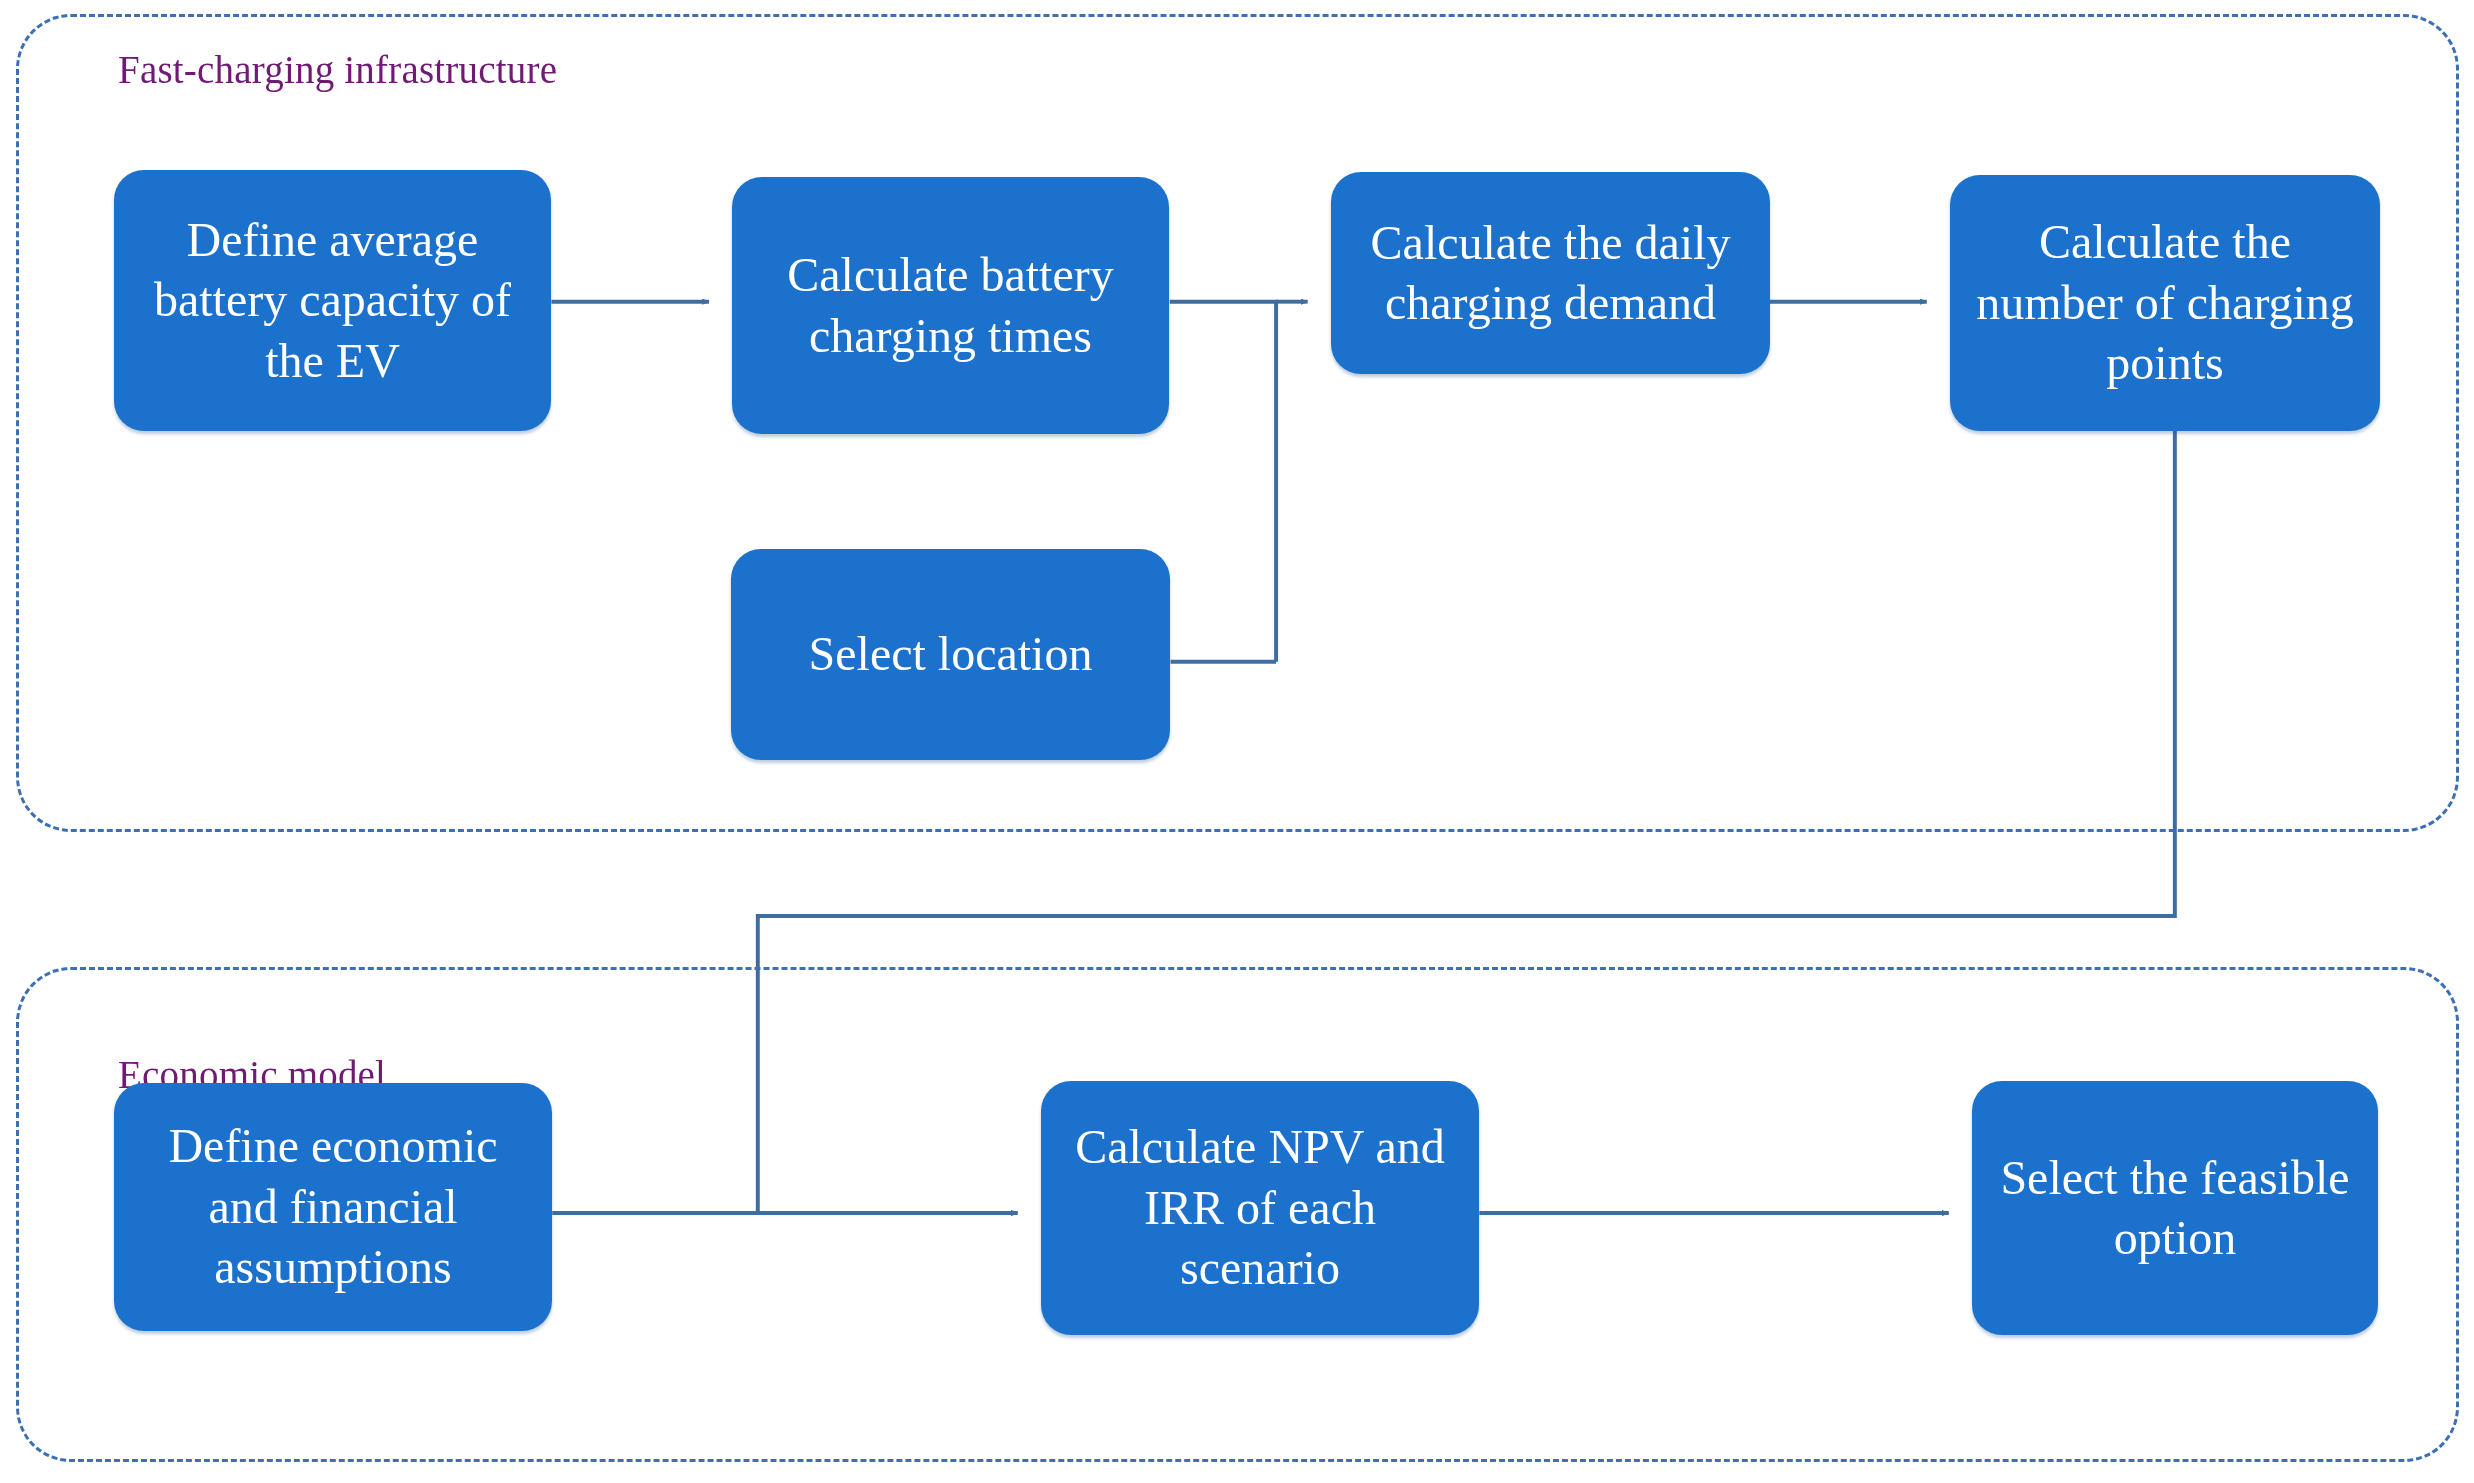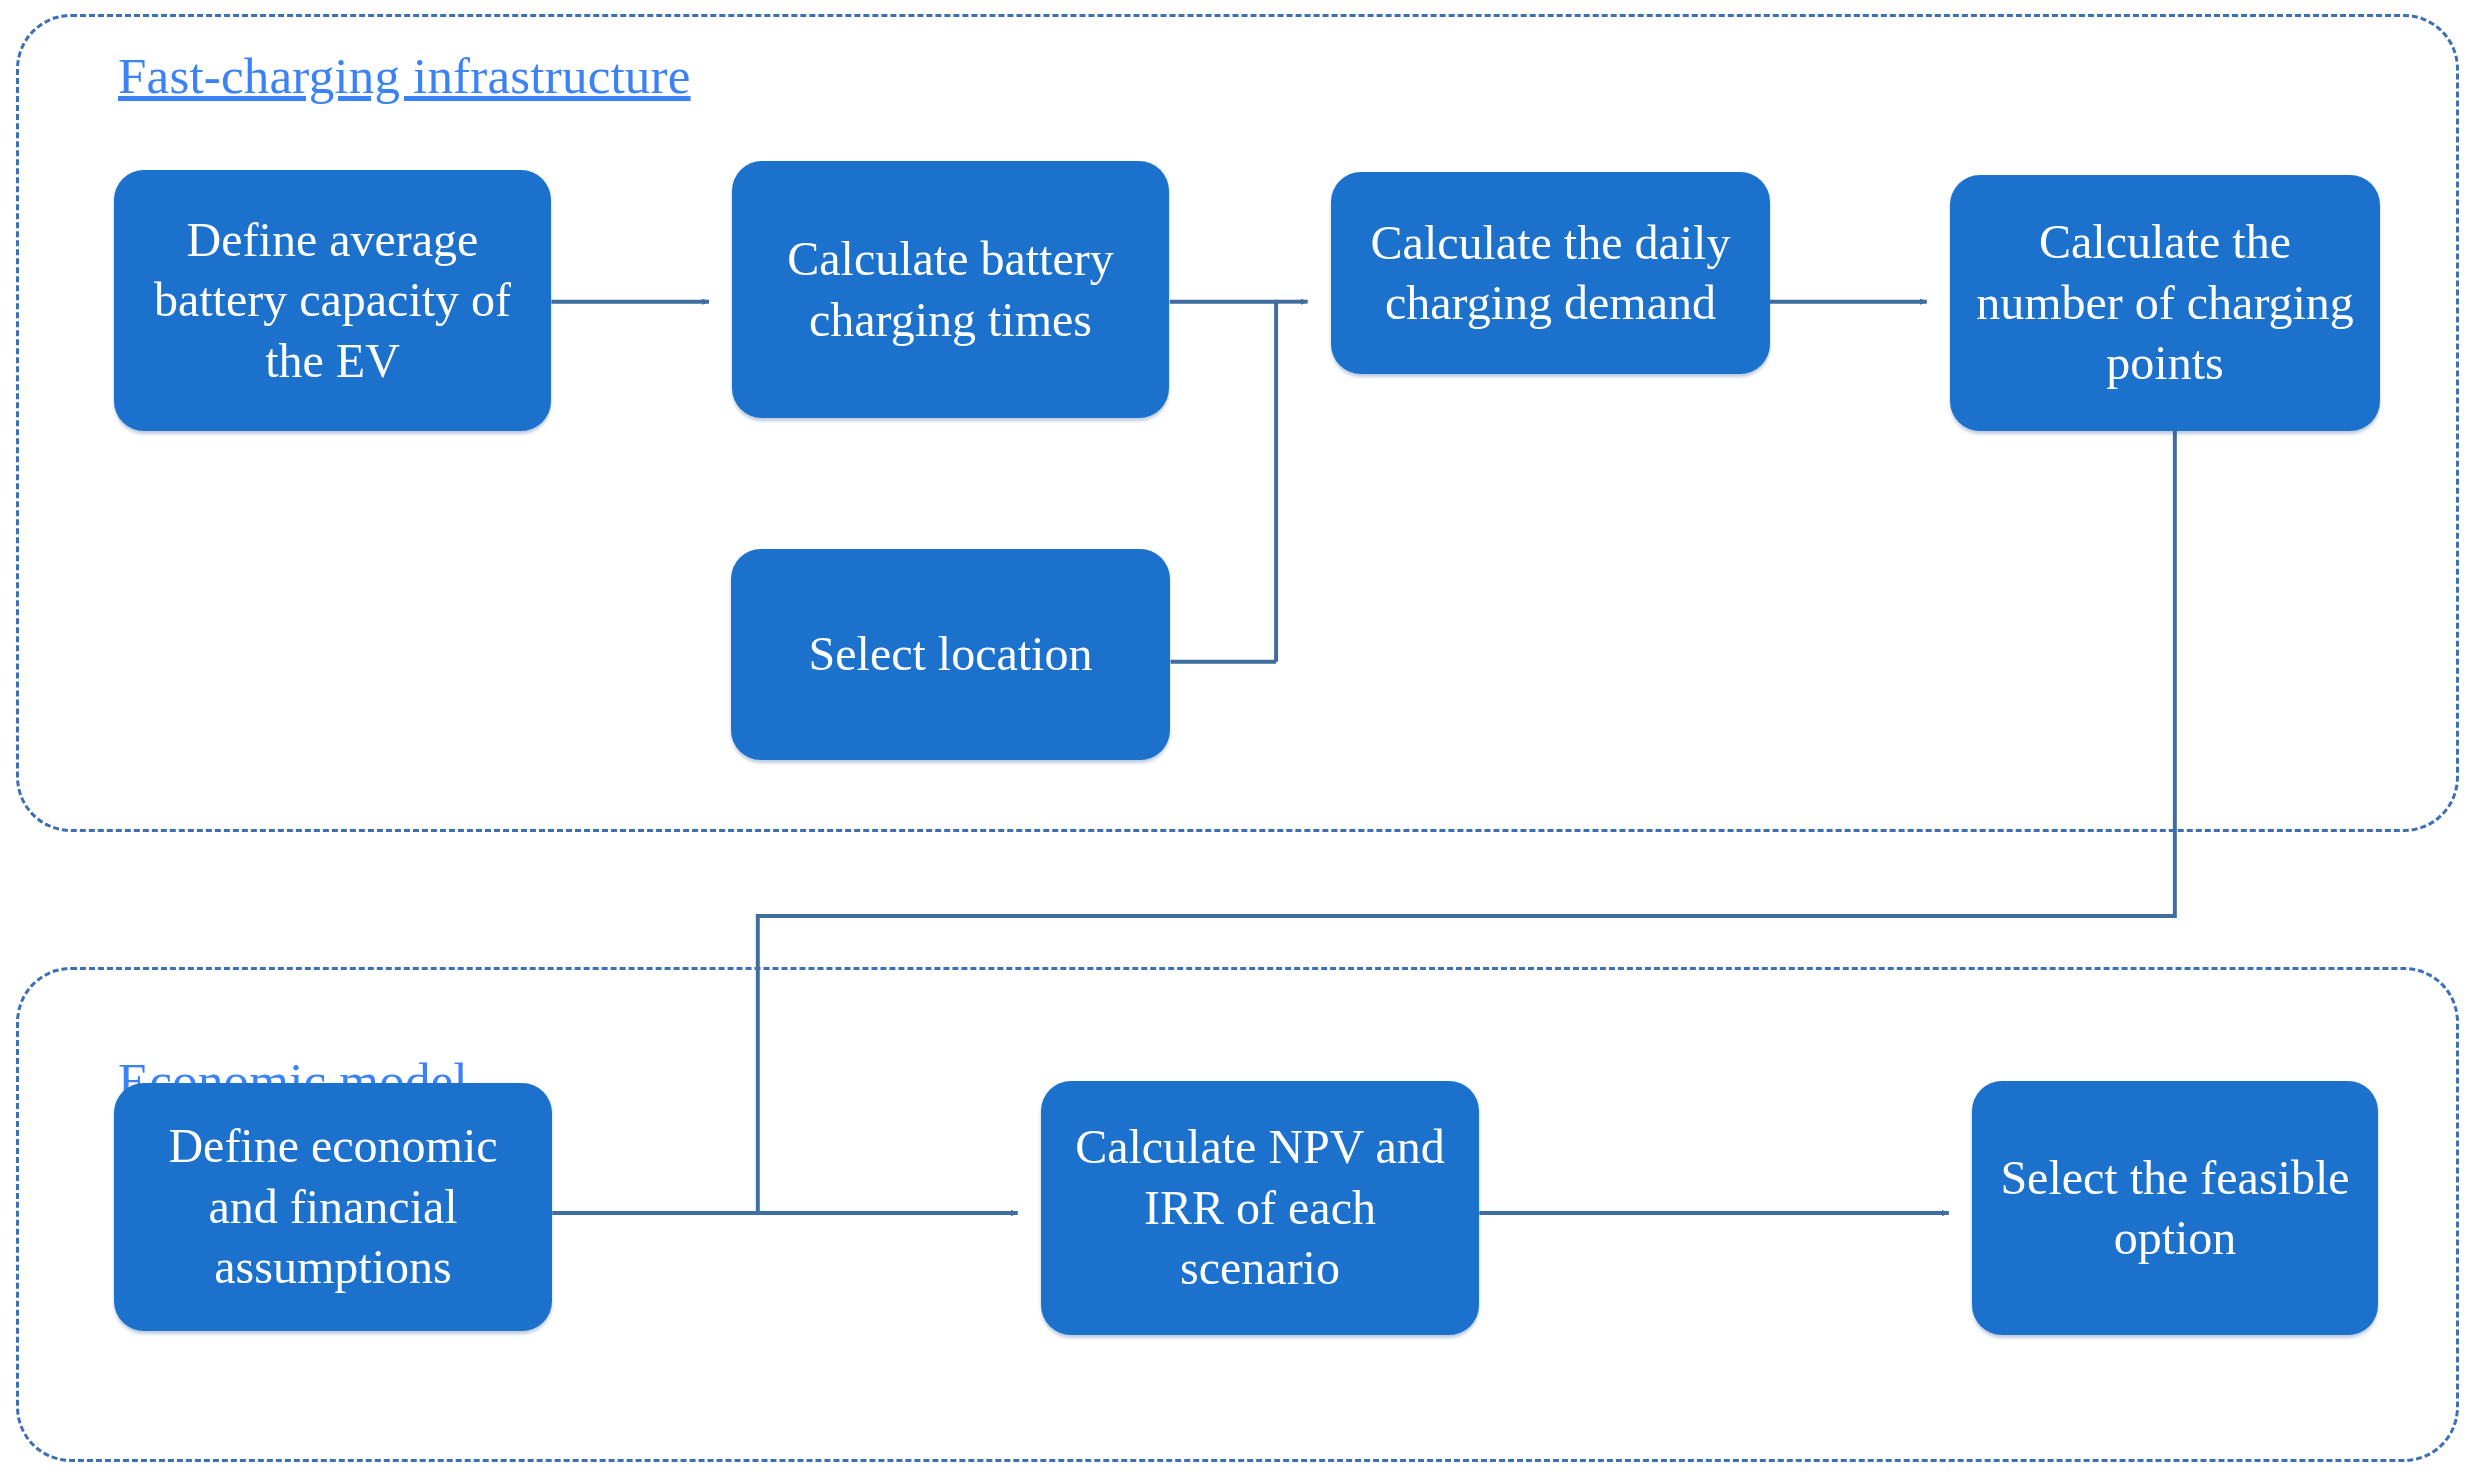--- a/index.html
+++ b/index.html
@@ -27,25 +27,24 @@
   .group-frame {
     position: absolute;
     border: 3.9px dashed #3C6FB4;
     border-radius: 55px;
     box-sizing: border-box;
     background: transparent;
   }
   .group-title {
     position: absolute;
     font-family: "Liberation Serif", "DejaVu Serif", serif;
-    font-size: 51px;
-    color: #3b82f6;
+    font-size: 39px;
+    color: #701a75;
     white-space: nowrap;
     letter-spacing: 0.2px;
-    text-decoration: underline;
   }
   .node {
     position: absolute;
     background: #1C71CC;
     border-radius: 30px;
     box-sizing: border-box;
     display: flex;
     align-items: center;
     justify-content: center;
     text-align: center;
@@ -94,21 +93,21 @@
   <div class="group-frame" style="left:15.8px; top:14px; width:2443px; height:818px;"></div>
   <div class="group-title" style="left:118px; top:47px;">Fast-charging infrastructure</div>
 
   <div class="group-frame" style="left:15.8px; top:967px; width:2443px; height:495px;"></div>
   <div class="group-title" style="left:118px; top:1052px;">Economic model</div>
 
   <div class="node" style="left:114px; top:170px; width:437px; height:261px;">
     <span>Define average battery capacity of the EV</span>
   </div>
 
-  <div class="node" style="left:732px; top:161px; width:437px; height:257px;">
+  <div class="node" style="left:732px; top:177px; width:437px; height:257px;">
     <span>Calculate battery charging times</span>
   </div>
 
   <div class="node" style="left:731px; top:549px; width:439px; height:211px;">
     <span>Select location</span>
   </div>
 
   <div class="node" style="left:1331px; top:172px; width:439px; height:202px;">
     <span>Calculate the daily charging demand</span>
   </div>

